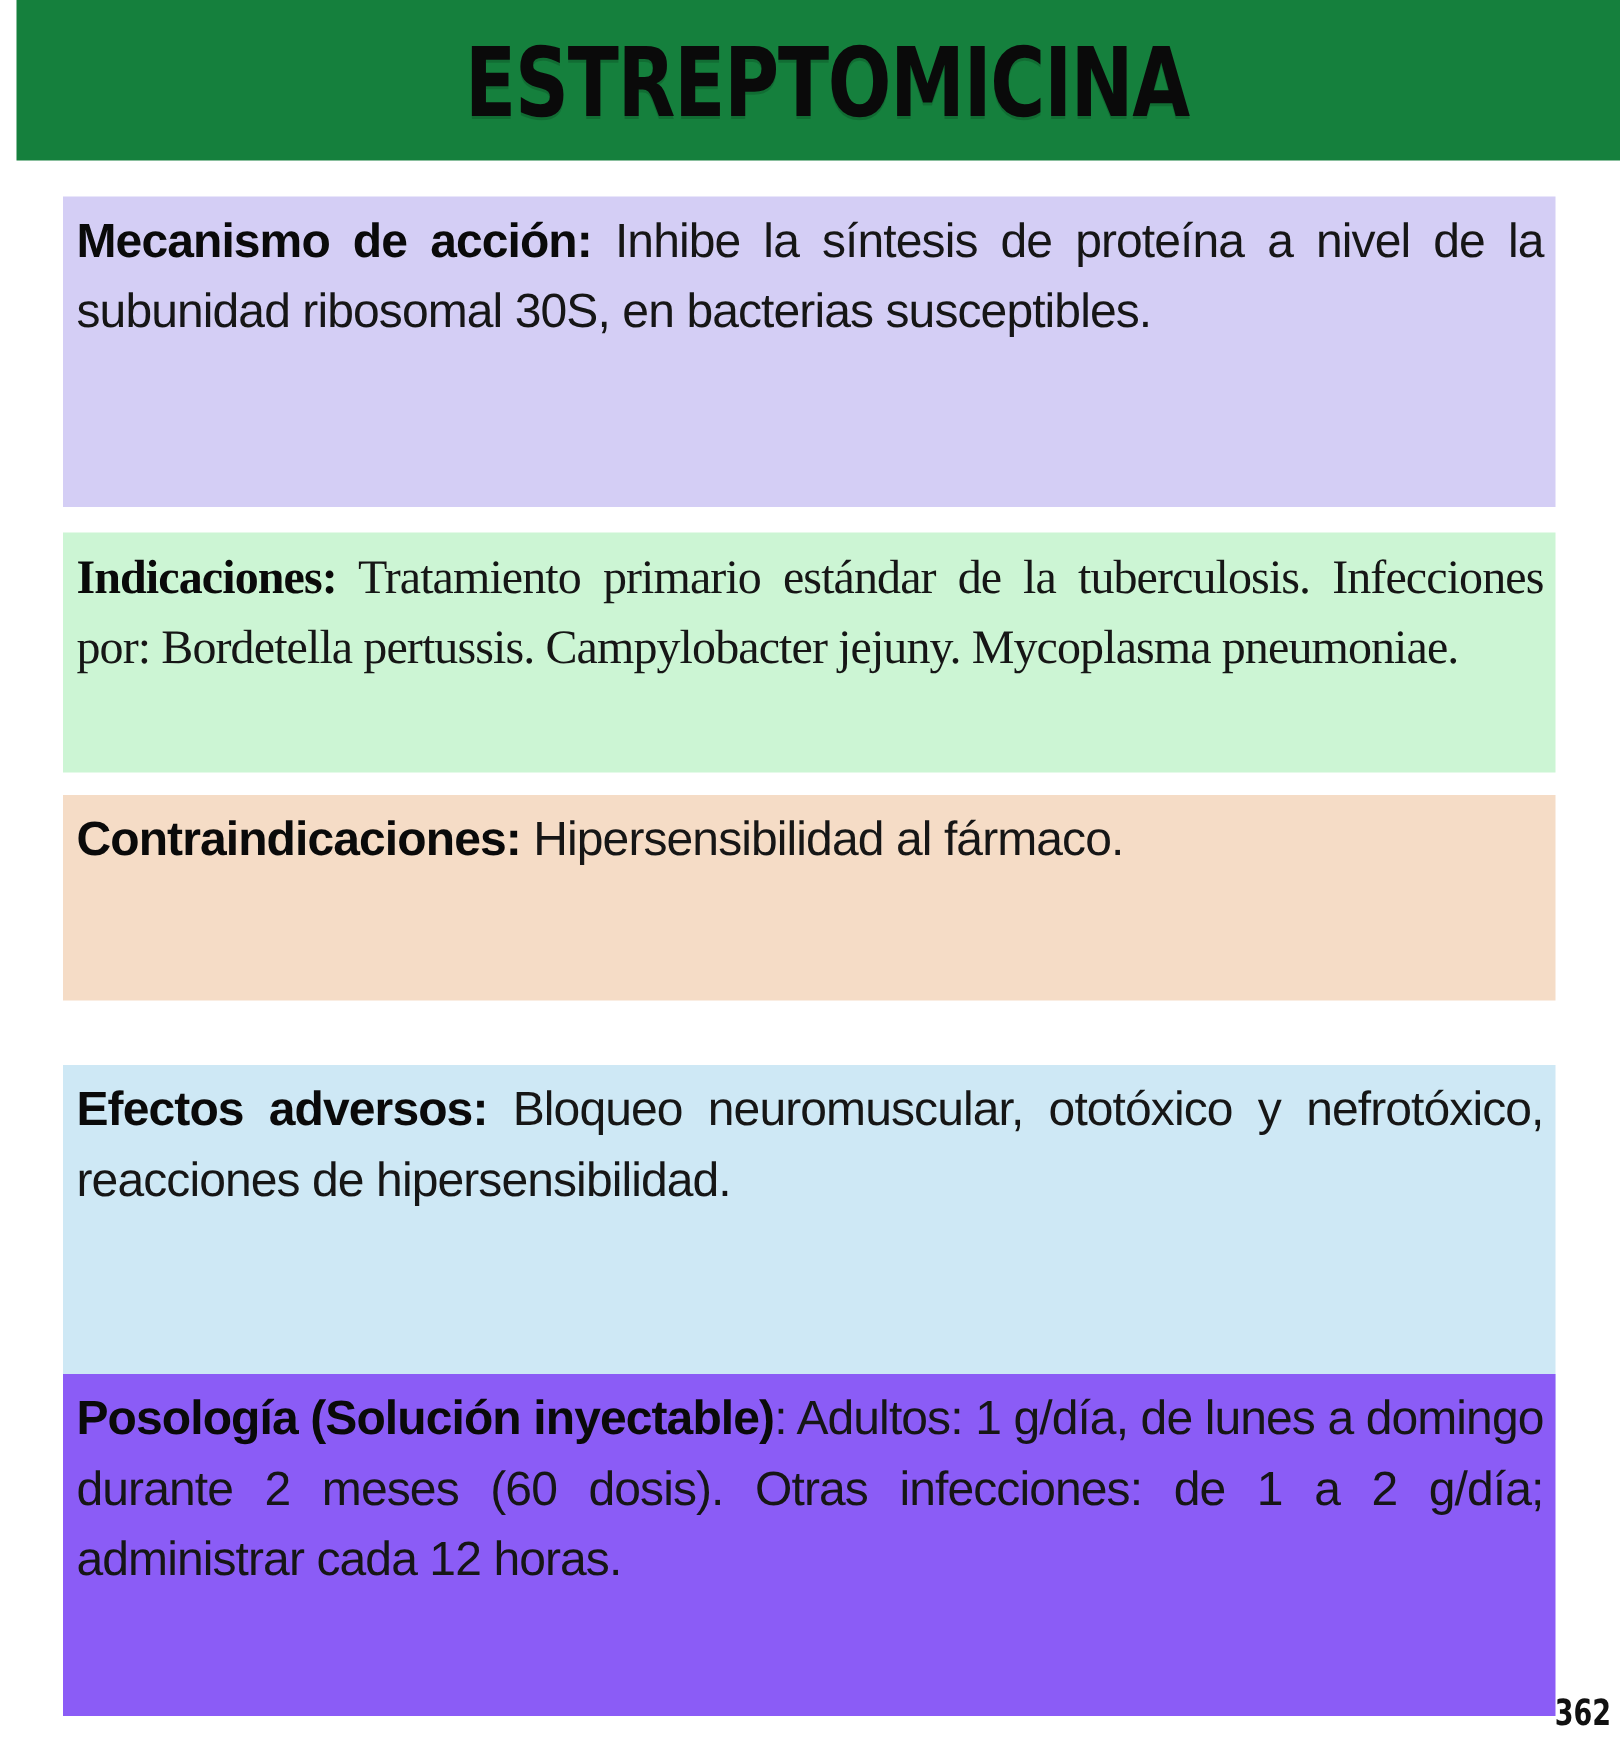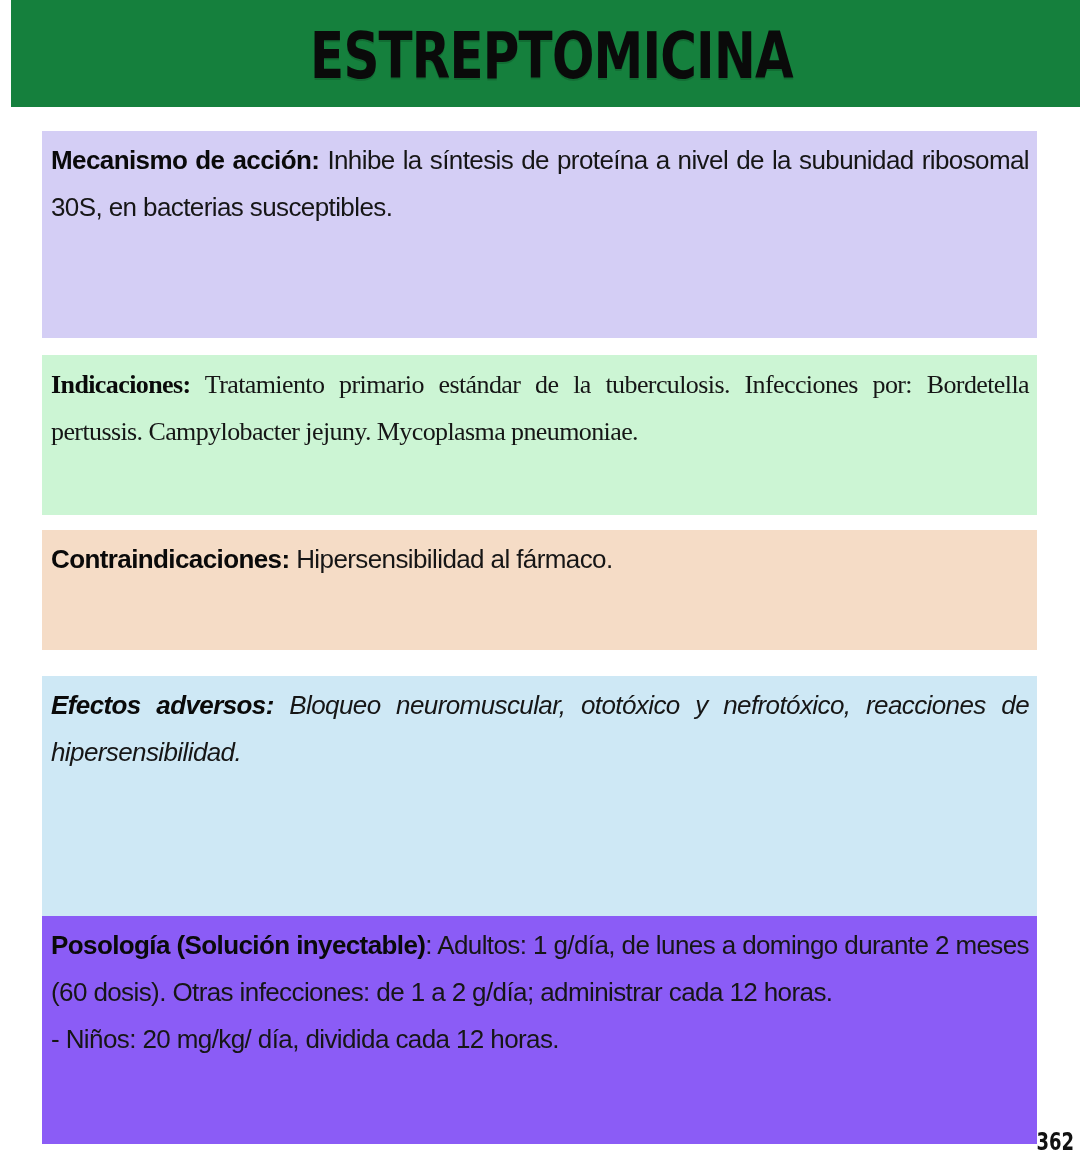--- a/index.html
+++ b/index.html
@@ -35,37 +35,37 @@
       line-height: 1;
       margin-top: 4px;
       text-shadow: 0 2px 0 rgba(0,0,0,0.15);
     }
     .box {
       position: absolute;
       left: 42px;
       width: 995px;
       box-sizing: border-box;
       padding: 6px 8px 0 9px;
-      font-size: 26px;
+      font-size: 32px;
       line-height: 47px;
       text-align: justify;
       letter-spacing: -0.6px;
       color: #161616;
     }
     .box .label {
       font-weight: 700;
       color: #0a0a0a;
     }
     .box p {
       margin: 0;
     }
     #box-mecanismo { top: 131px; height: 207px; background: #D4CEF5; }
     #box-indicaciones { top: 355px; height: 160px; background: #CCF5D4; font-family: Liberation Serif, serif; }
-    #box-contra { top: 530px; height: 120px; background: #F5DCC6; }
-    #box-efectos { top: 676px; height: 250px; background: #CEE8F5; font-style: italic; }
+    #box-contra { top: 530px; height: 137px; background: #F5DCC6; }
+    #box-efectos { top: 710px; height: 250px; background: #CEE8F5; }
     #box-posologia { top: 916px; height: 228px; background: #8b5cf6; }
     .page-number {
       position: absolute;
       right: 6px;
       bottom: 8px;
       font-family: "DejaVu Sans", sans-serif;
       font-weight: 700;
       font-size: 24px;
       color: #111;
       transform: scaleX(0.75);
@@ -91,16 +91,15 @@
 <div class="box" id="box-contra">
   <p><span class="label">Contraindicaciones:</span><span> Hipersensibilidad al fármaco.</span></p>
 </div>
 
 <div class="box" id="box-efectos">
   <p><span class="label">Efectos adversos:</span><span> Bloqueo neuromuscular, ototóxico y nefrotóxico, reacciones de hipersensibilidad.</span></p>
 </div>
 
 <div class="box" id="box-posologia">
   <p><span class="label">Posología (Solución inyectable)</span><span>: Adultos: 1 g/día, de lunes a domingo durante 2 meses (60 dosis). Otras infecciones: de 1 a 2 g/día; administrar cada 12 horas.</span></p>
-  <p class="nl">- Niños: 20 mg/kg/ día, dividida cada 12 horas.</p>
 </div>
 
 <div class="page-number">362</div>
 
 </body></html>

